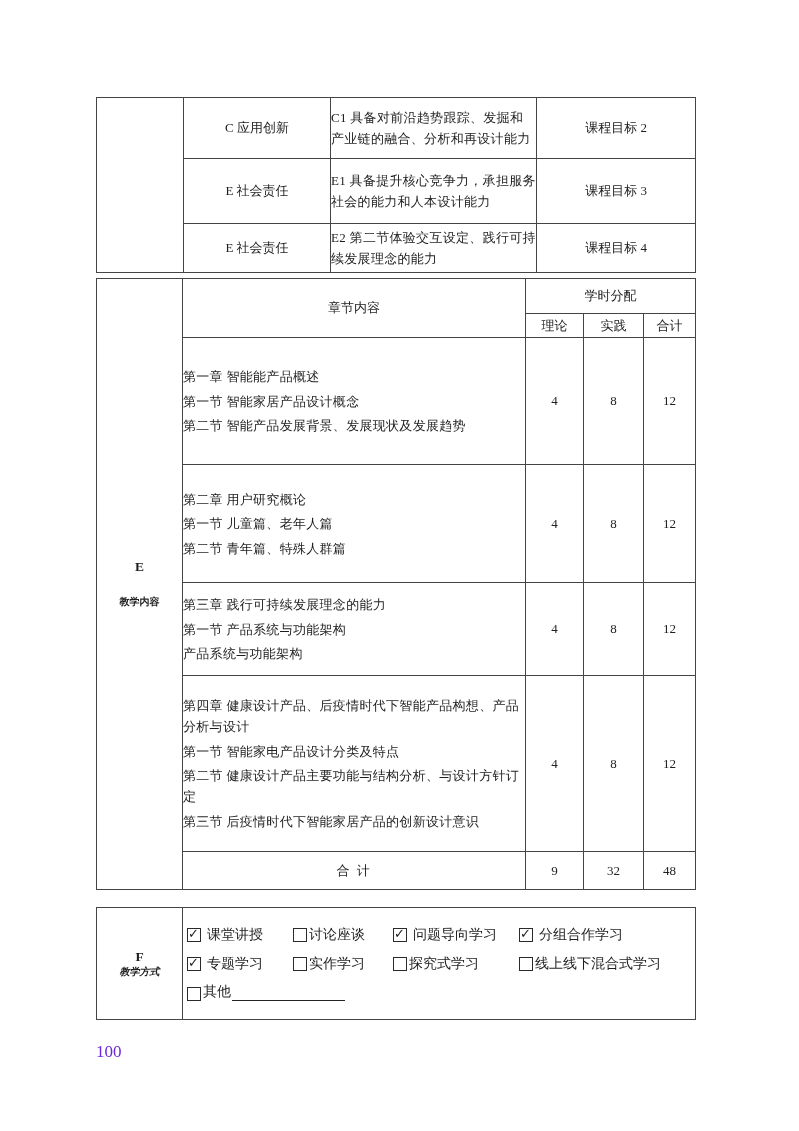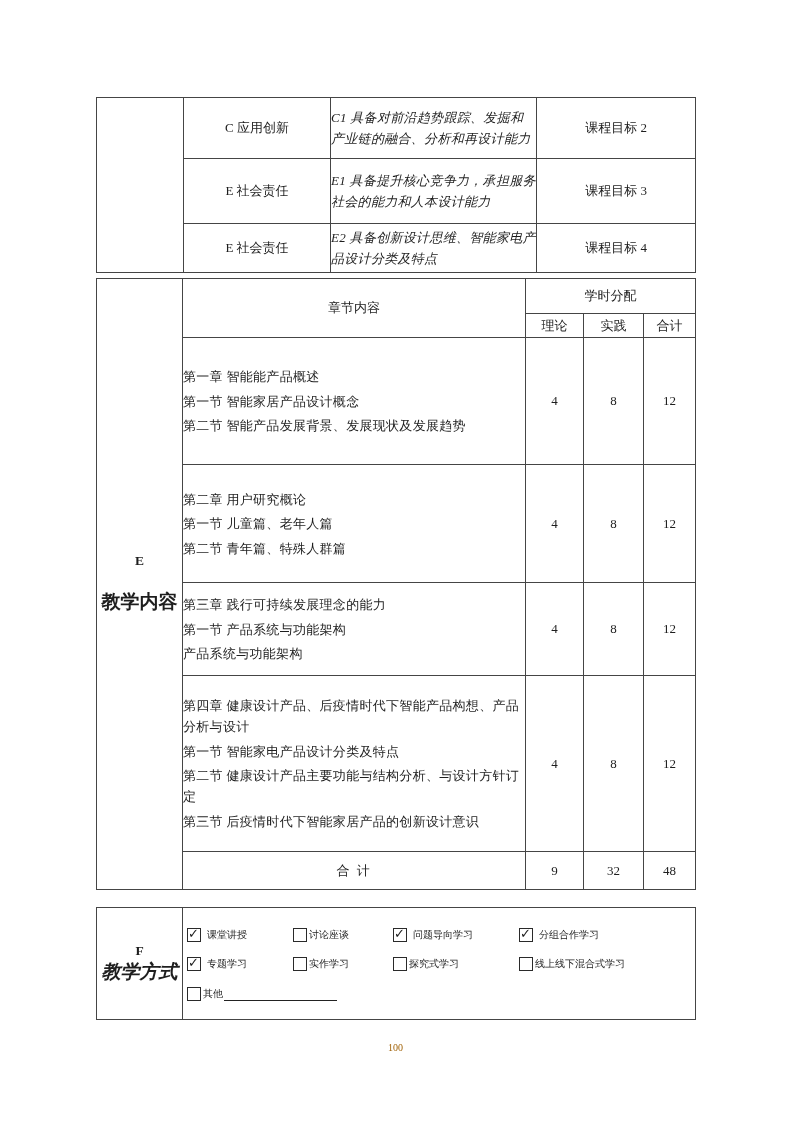--- a/index.html
+++ b/index.html
@@ -16,43 +16,42 @@
     vertical-align:middle;
     overflow:hidden;
   }
   .c{text-align:center;}
   
   .desc{
     vertical-align:top;
     padding:2px 9px 2px 5px;
     line-height:21px;
     letter-spacing:0.3px;
-    font-style:italic;
   }
   
   .side{text-align:center;font-weight:bold;}
   .side .letter{font-size:13.5px;}
-  .side .stitle{font-size:19px;}
+  .side .stitle{font-size:10px;}
   .gap-wide{margin-top:20px;}
   .gap-narrow{margin-top:0;font-style:italic;}
   
   .chap{padding:2px 4px 2px 5px;}
   .chap .p{line-height:21px;margin:3.5px 0;letter-spacing:0.3px;}
   .total-label{letter-spacing:2px;}
   
   .methods{
     display:grid;
     grid-template-columns:106px 100px 126px auto;
     row-gap:12px;
     align-content:center;
     padding-left:4px;
     height:100%;
     box-sizing:border-box;
   }
-  .mitem{display:flex;align-items:center;font-size:10px;height:17px;}
+  .mitem{display:flex;align-items:center;font-size:14px;height:17px;}
   .mitem.full{grid-column:1 / -1;align-items:flex-end;}
   .cb{
     width:12px;height:12px;flex:none;
     border:1.5px solid #2a2a2a;
     display:inline-flex;align-items:center;justify-content:center;
     position:relative;box-sizing:content-box;background:#fff;
   }
   .cb[data-checked="true"]{margin-right:6px;}
   .cb[data-checked="false"]{margin-right:2px;}
   .cb[data-checked="true"]::after{
@@ -60,21 +59,21 @@
     font-family:"DejaVu Sans",sans-serif;
     font-size:13px;font-weight:bold;color:#1b1b1b;
     position:absolute;top:-2px;left:0px;line-height:14px;
   }
   .blank{
     display:inline-block;width:113px;height:13px;
     border-bottom:1.4px solid #222;margin-left:1px;
   }
   .pageno{
     position:absolute;left:96px;top:1042px;width:599px;
-    text-align:center;font-size:10px;color:#a16207;
+    text-align:left;font-size:17px;color:#6d28d9;
   }
 </style>
 </head>
 <body>
 
 <table class="grid" style="left:96px;top:97px;width:599px;">
   <colgroup>
       <col style="width:87px">
       <col style="width:147px">
       <col style="width:206px">
@@ -87,21 +86,21 @@
     <td class="desc">C1 具备对前沿趋势跟踪、发掘和产业链的融合、分析和再设计能力</td>
     <td class="c">课程目标 2</td>
   </tr>
   <tr style="height:65px">
     <td class="c">E 社会责任</td>
     <td class="desc">E1 具备提升核心竞争力，承担服务社会的能力和人本设计能力</td>
     <td class="c">课程目标 3</td>
   </tr>
   <tr style="height:49px">
     <td class="c">E 社会责任</td>
-    <td class="desc">E2 具备创新设计思维、智能家电产品设计分类及特点</td>
+    <td class="desc">E2 第二节体验交互设定、践行可持续发展理念的能力</td>
     <td class="c">课程目标 4</td>
   </tr>
 </tbody>
   </table>
 
 <table class="grid" style="left:96px;top:278px;width:599px;">
   <colgroup>
       <col style="width:86px">
       <col style="width:343px">
       <col style="width:58px">

